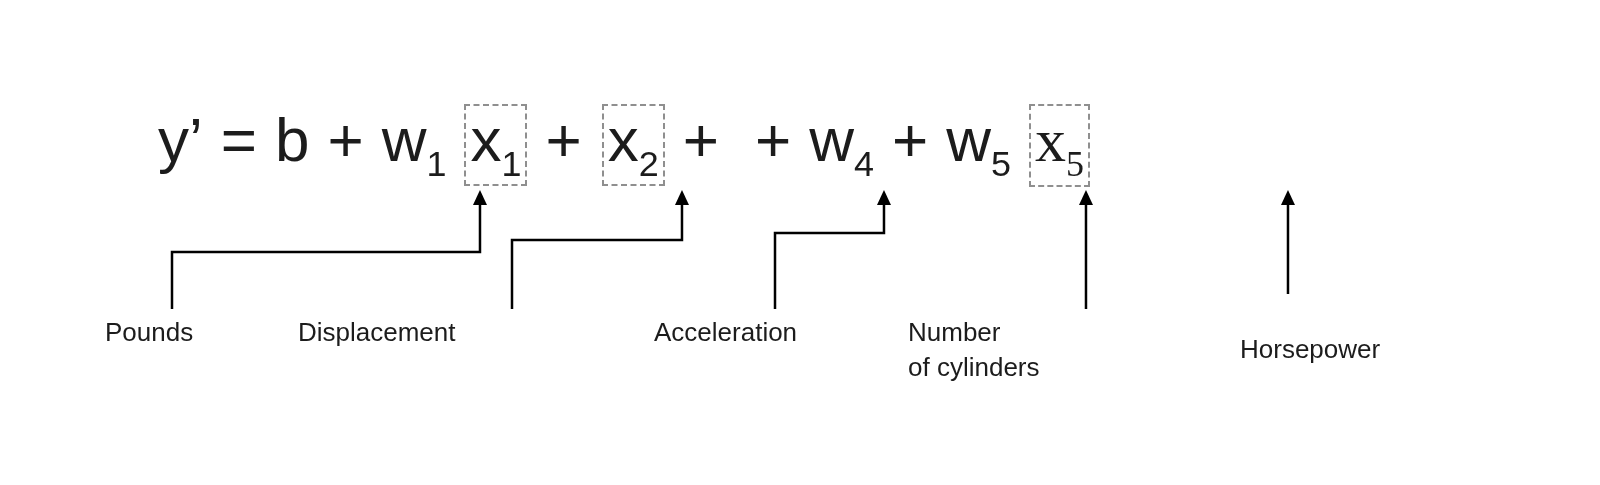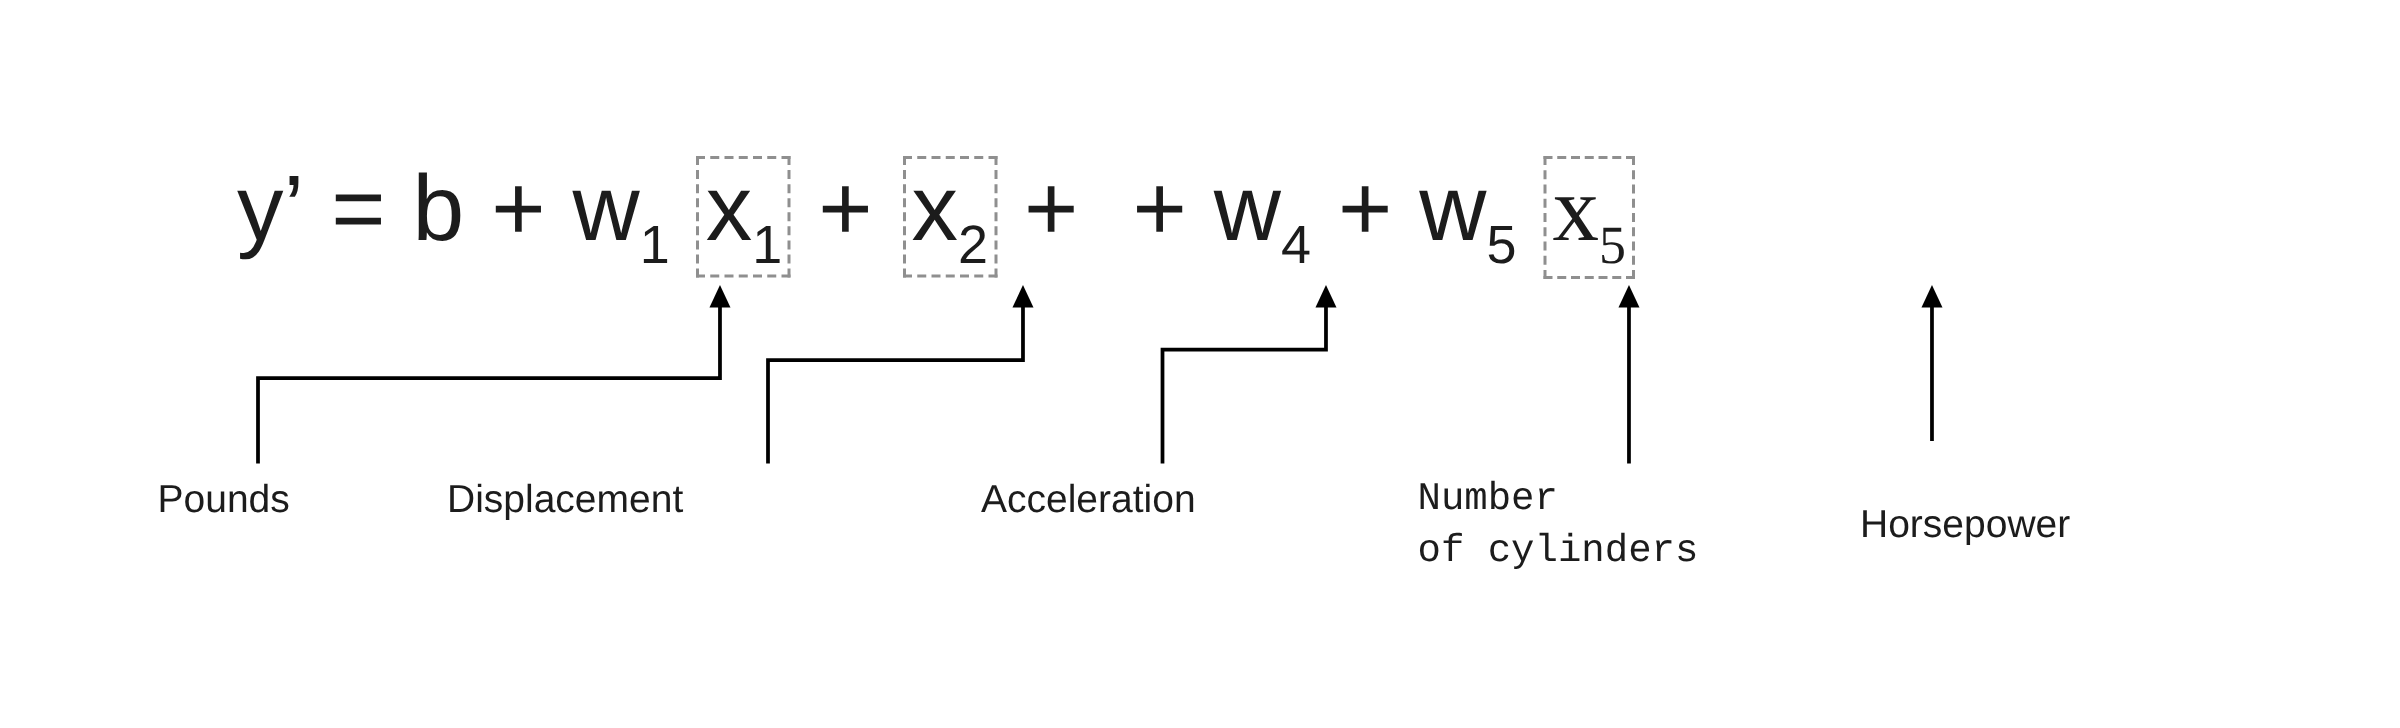--- a/index.html
+++ b/index.html
@@ -99,21 +99,21 @@
 
   <div class="flabel" style="left:105px; top:315px;">
     <span>Pounds</span>
   </div>
   <div class="flabel" style="left:298px; top:315px;text-align:right;">
     <span>Displacement</span>
   </div>
   <div class="flabel" style="left:638px; top:315px;margin-left:16px;">
     <span>Acceleration</span>
   </div>
-  <div class="flabel" style="left:945px; top:315px;font-family:Liberation Mono, monospace;">
+  <div class="flabel" style="left:908px; top:315px;">
     <div>Number</div>
     <div>of cylinders</div>
   </div>
   <div class="flabel" style="left:1240px; top:298px;margin-top:34px;">
     <span>Horsepower</span>
   </div>
 
   <svg id="arrow-layer" width="1600" height="485" viewBox="0 0 1600 485">
       <path d="M 172 309 L 172 252 L 479.984375 252 L 479.984375 202.046875" fill="none" stroke="#000000" stroke-width="2.5"></path>
       <polygon points="479.984375,190.046875 472.984375,205.046875 486.984375,205.046875" fill="#000000"></polygon>

